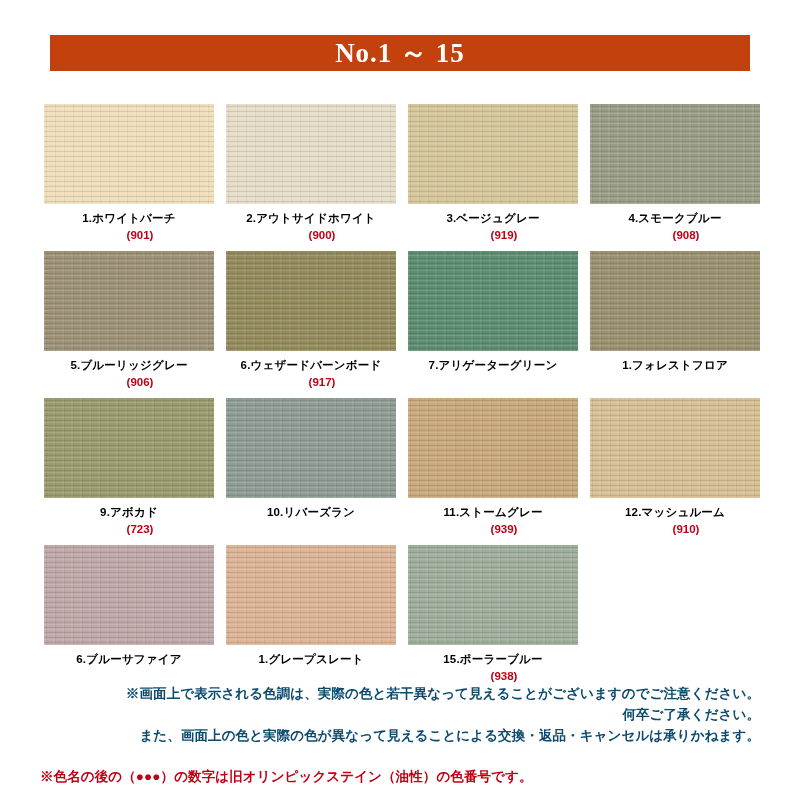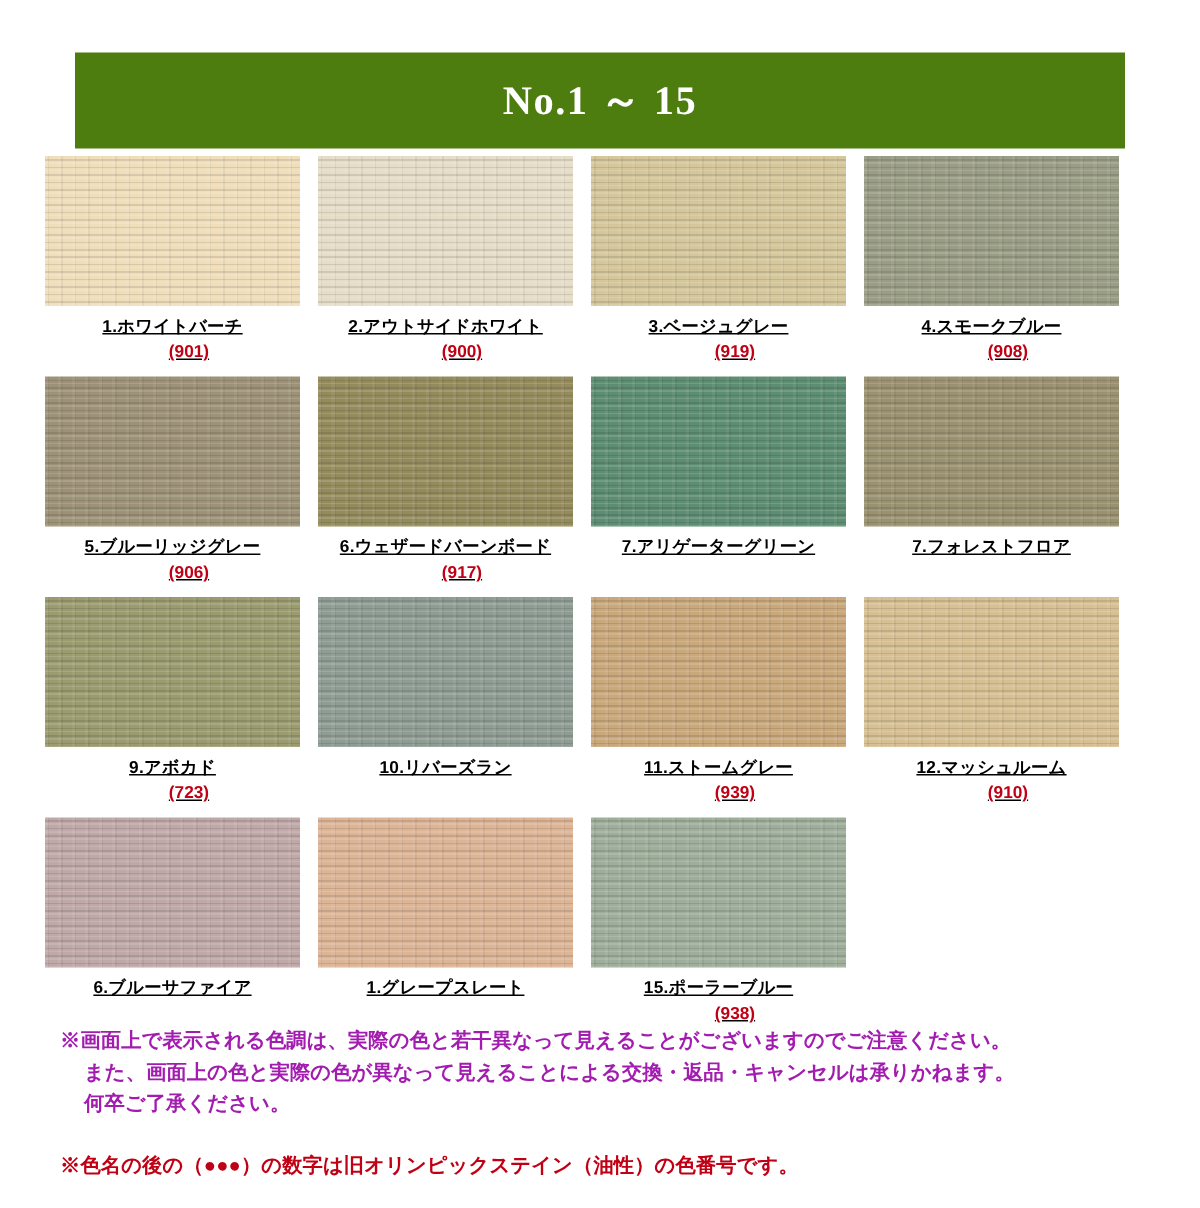--- a/index.html
+++ b/index.html
@@ -18,43 +18,42 @@
     background: #ffffff;
     overflow: hidden;
   }
 
   
   .banner {
     position: absolute;
     left: 50px;
     top: 35px;
     width: 700px;
-    height: 64px;
-    background: #4d7c0f;
+    height: 36px;
+    background: #c2410c;
     display: flex;
     align-items: center;
     justify-content: center;
   }
   .banner-title {
     color: #ffffff;
     font-size: 27px;
     font-weight: bold;
     letter-spacing: 1px;
     font-family: "Liberation Serif", serif;
   }
 
   
   .grid {
     position: absolute;
-    left: 24px;
+    left: 38px;
     top: 104px;
     width: 728px;
     display: flex;
     flex-wrap: wrap;
-    text-decoration: underline;
   }
   .cell {
     width: 182px;
     margin-bottom: 9px;
     display: flex;
     flex-direction: column;
     align-items: center;
   }
   .chip {
     width: 170px;
@@ -107,25 +106,26 @@
   }
 
   
   .notes {
     position: absolute;
     left: 40px;
     top: 683px;
     width: 720px;
   }
   .note-main {
-    color: #a21caf;
+    color: #0c4a6e;
     font-weight: bold;
     font-size: 13.5px;
     line-height: 21px;
     letter-spacing: 0.1px;
+    text-align: right;
   }
   .note-main .ln { display: block; }
   .note-main .ln.indent { padding-left: 16px; }
   .note-second {
     margin-top: 20px;
     color: #c00014;
     font-weight: bold;
     font-size: 13.5px;
     line-height: 21px;
     letter-spacing: 0.1px;
@@ -179,21 +179,21 @@
     </div>
 
     <div class="cell">
       <div class="chip" style="background:#5d8d72"></div>
       <div class="chip-name">7.アリゲーターグリーン</div>
       <div class="chip-code"></div>
     </div>
 
     <div class="cell">
       <div class="chip" style="background:#9a9170"></div>
-      <div class="chip-name">7.フォレストフロア</div>
+      <div class="chip-name">1.フォレストフロア</div>
       <div class="chip-code"></div>
     </div>
 
     <div class="cell">
       <div class="chip" style="background:#9a9b6f"></div>
       <div class="chip-name">9.アボカド</div>
       <div class="chip-code">(723)</div>
     </div>
 
     <div class="cell">
@@ -230,19 +230,19 @@
       <div class="chip" style="background:#9fae9b"></div>
       <div class="chip-name">15.ポーラーブルー</div>
       <div class="chip-code">(938)</div>
     </div>
 
   </div>
 
   <div class="notes">
     <div class="note-main">
       <span class="ln">※画面上で表示される色調は、実際の色と若干異なって見えることがございますのでご注意ください。</span>
+      <span class="ln indent">何卒ご了承ください。</span>
       <span class="ln indent">また、画面上の色と実際の色が異なって見えることによる交換・返品・キャンセルは承りかねます。</span>
-      <span class="ln indent">何卒ご了承ください。</span>
     </div>
     <div class="note-second">※色名の後の（●●●）の数字は旧オリンピックステイン（油性）の色番号です。</div>
   </div>
 
 </div>
 
 </body></html>

